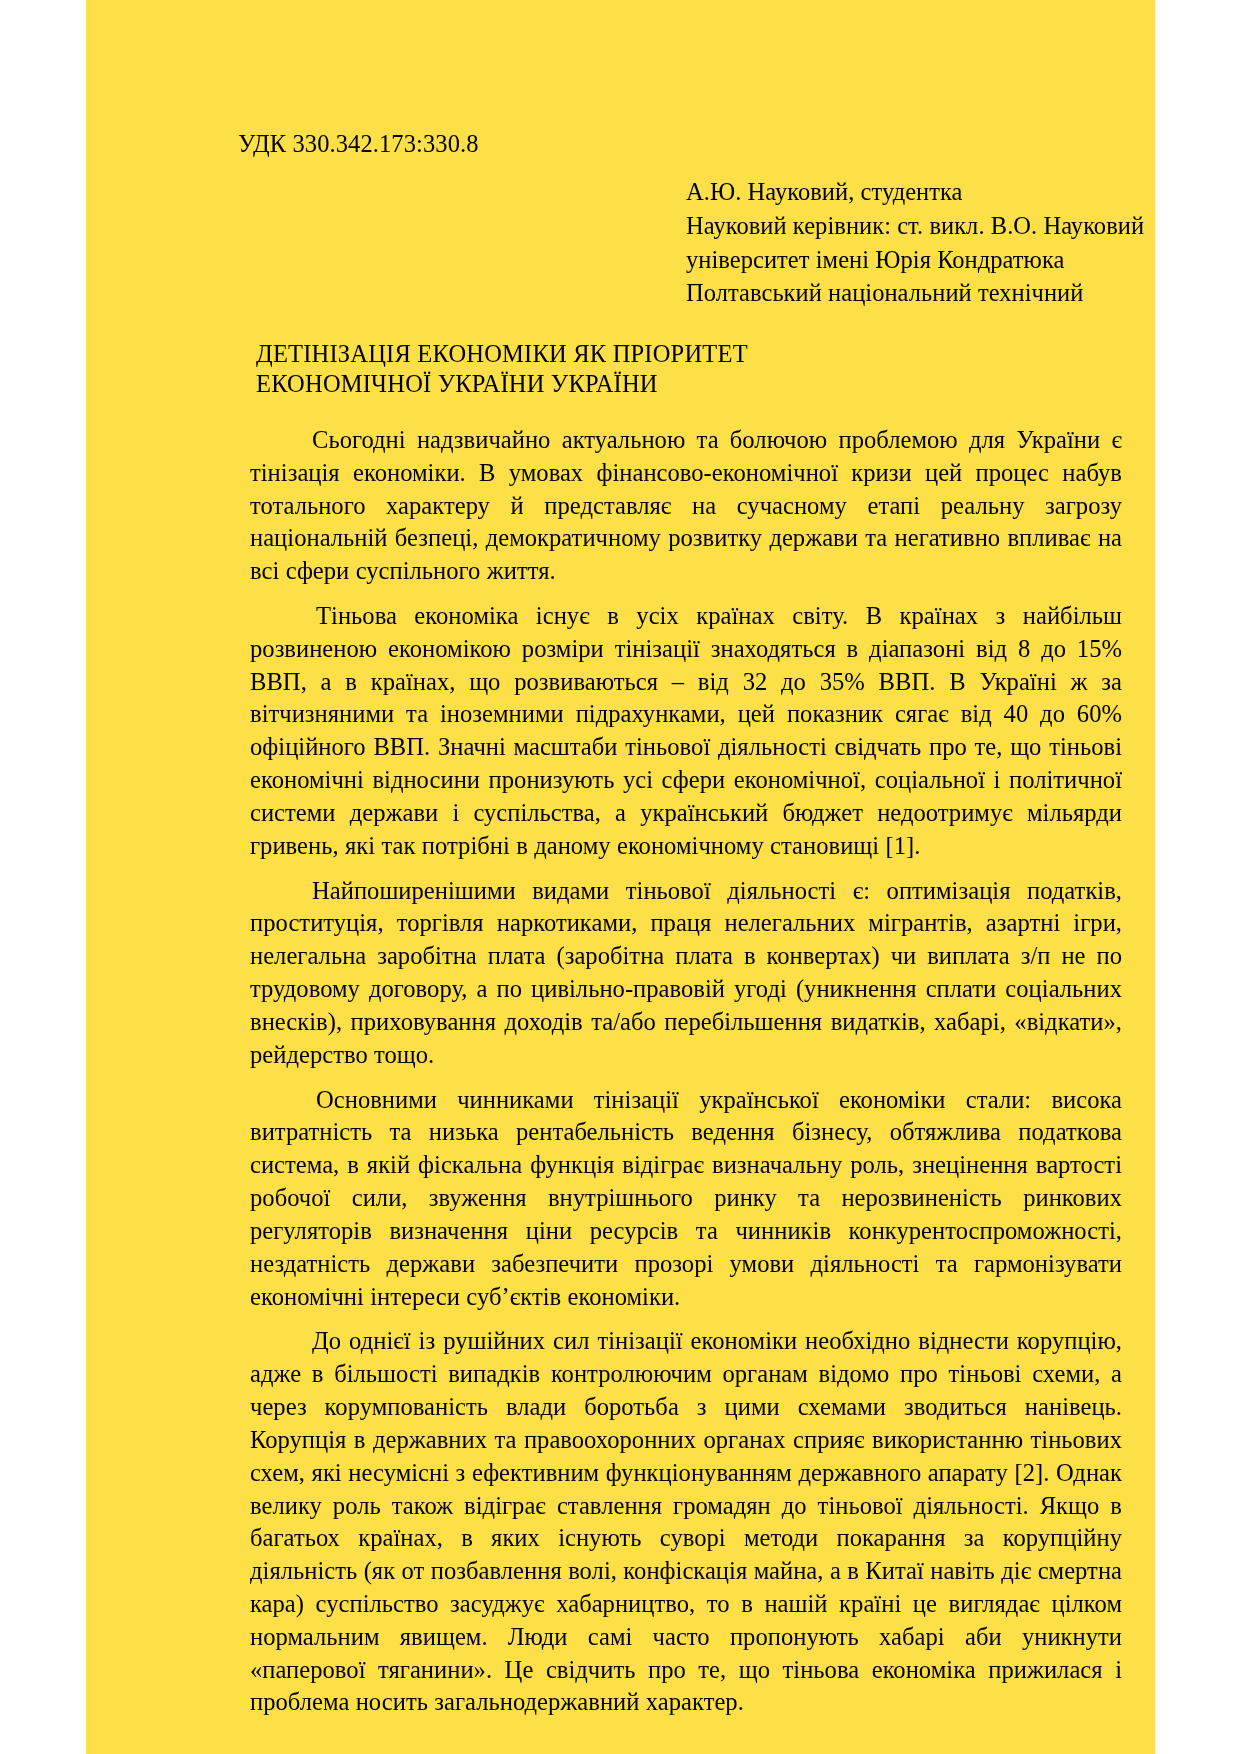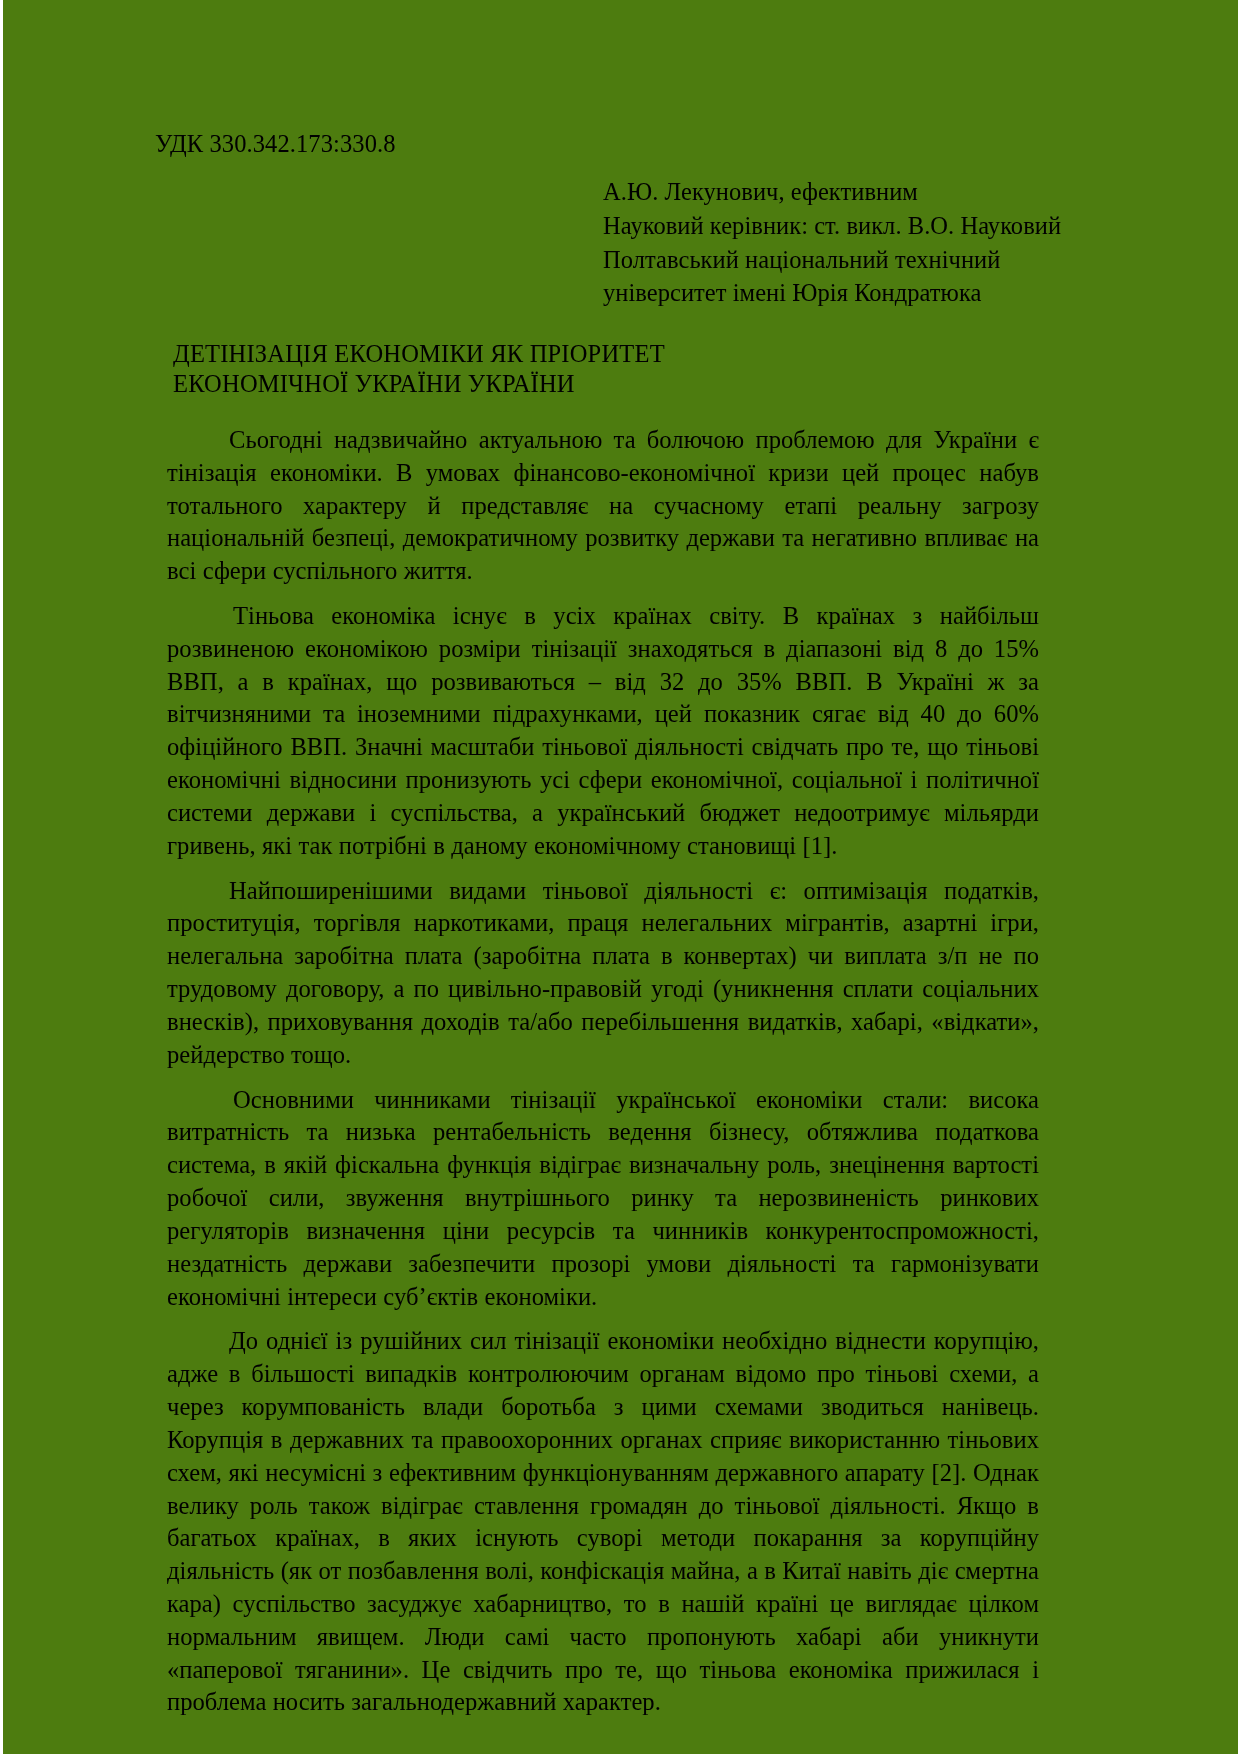--- a/index.html
+++ b/index.html
@@ -6,24 +6,24 @@
     margin: 0;
     padding: 0;
     background: #ffffff;
   }
   body {
     font-family: "Liberation Serif", "DejaVu Serif", serif;
     color: #000000;
   }
   .page {
     position: relative;
-    width: 1235px;
+    width: 1069px;
     height: 1754px;
     margin: 0 auto;
-    background: #4d7c0f;
+    background: #fde047;
     overflow: hidden;
     box-sizing: border-box;
   }
   .content {
     position: absolute;
     left: 152px;
     top: 130px;
     width: 896px;
   }
   .udc {
@@ -72,24 +72,24 @@
 </style>
 </head>
 <body>
 
 <div class="page">
   <div class="content">
 
     <div class="udc">УДК 330.342.173:330.8</div>
 
     <div class="author-block">
-      <div class="author-line">А.Ю. Лекунович, ефективним</div>
+      <div class="author-line">А.Ю. Науковий, студентка</div>
       <div class="author-line">Науковий керівник: ст. викл. В.О. Науковий</div>
+      <div class="author-line">університет імені Юрія Кондратюка</div>
       <div class="author-line">Полтавський національний технічний</div>
-      <div class="author-line">університет імені Юрія Кондратюка</div>
     </div>
 
     <div class="title-block">
       <div class="title-line">ДЕТІНІЗАЦІЯ ЕКОНОМІКИ ЯК ПРІОРИТЕТ</div>
       <div class="title-line">ЕКОНОМІЧНОЇ УКРАЇНИ УКРАЇНИ</div>
     </div>
 
     <div class="body-block">
       <p class="para">Сьогодні надзвичайно актуальною та болючою проблемою для України є тінізація економіки. В умовах фінансово-економічної кризи цей процес набув тотального характеру й представляє на сучасному етапі реальну загрозу національній безпеці, демократичному розвитку держави та негативно впливає на всі сфери суспільного життя.</p>
       <p class="para tight">Тіньова економіка існує в усіх країнах світу. В країнах з найбільш розвиненою економікою розміри тінізації знаходяться в діапазоні від 8 до 15% ВВП, а в країнах, що розвиваються – від 32 до 35% ВВП. В Україні ж за вітчизняними та іноземними підрахунками, цей показник сягає від 40 до 60% офіційного ВВП. Значні масштаби тіньової діяльності свідчать про те, що тіньові економічні відносини пронизують усі сфери економічної, соціальної і політичної системи держави і суспільства, а український бюджет недоотримує мільярди гривень, які так потрібні в даному економічному становищі [1].</p>

